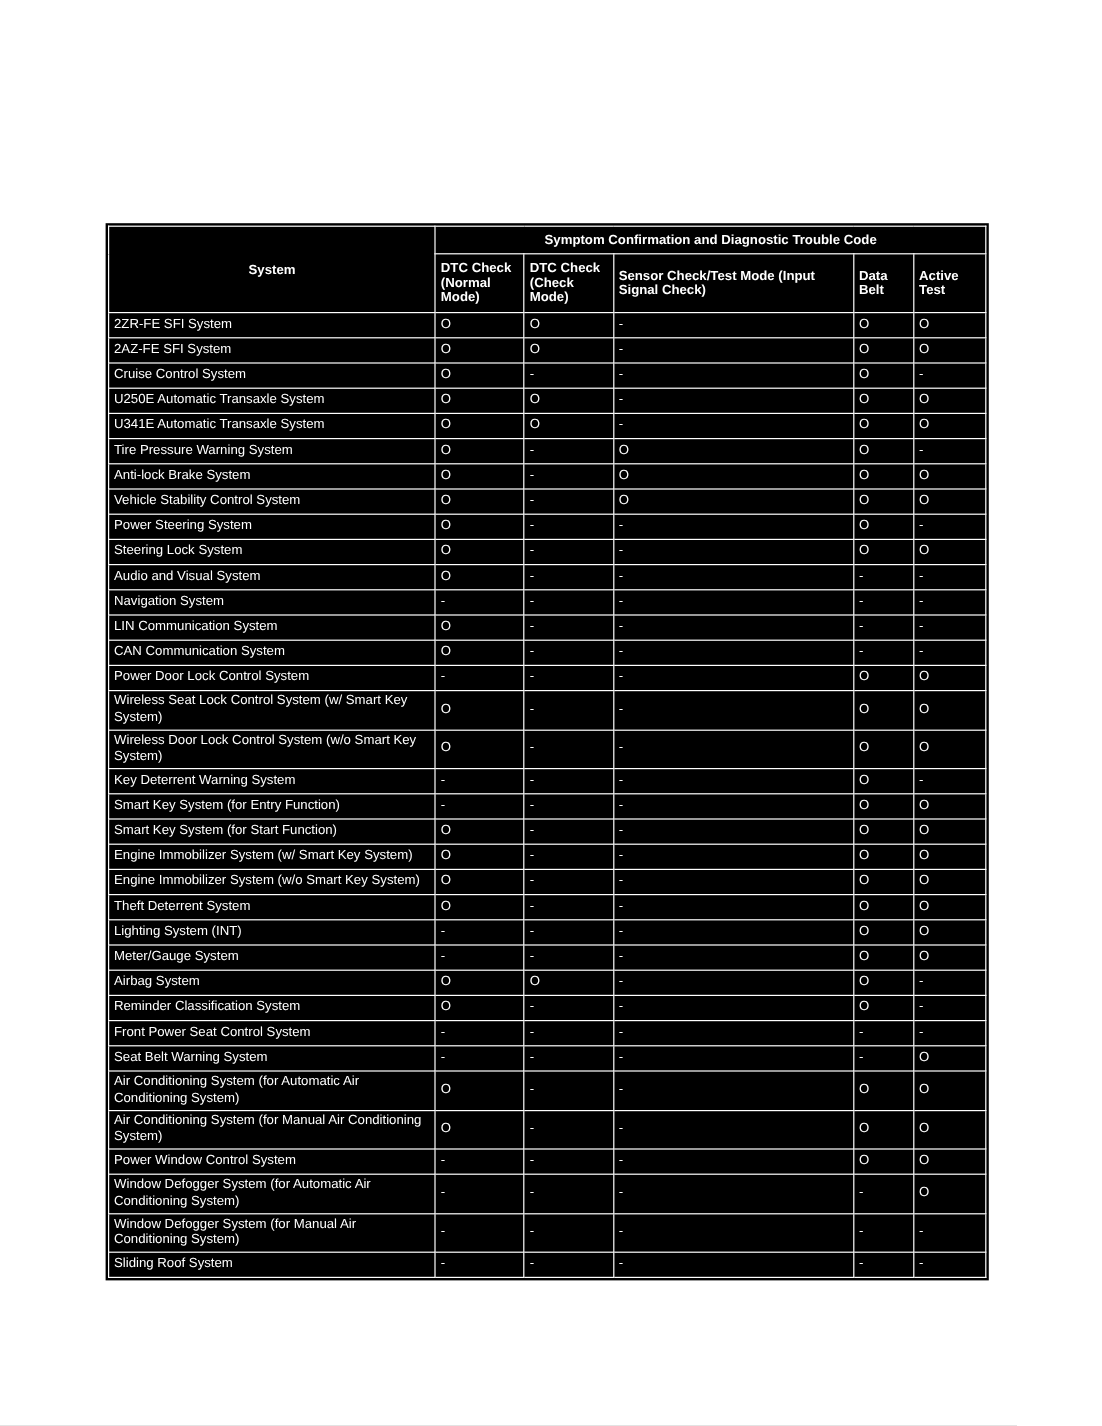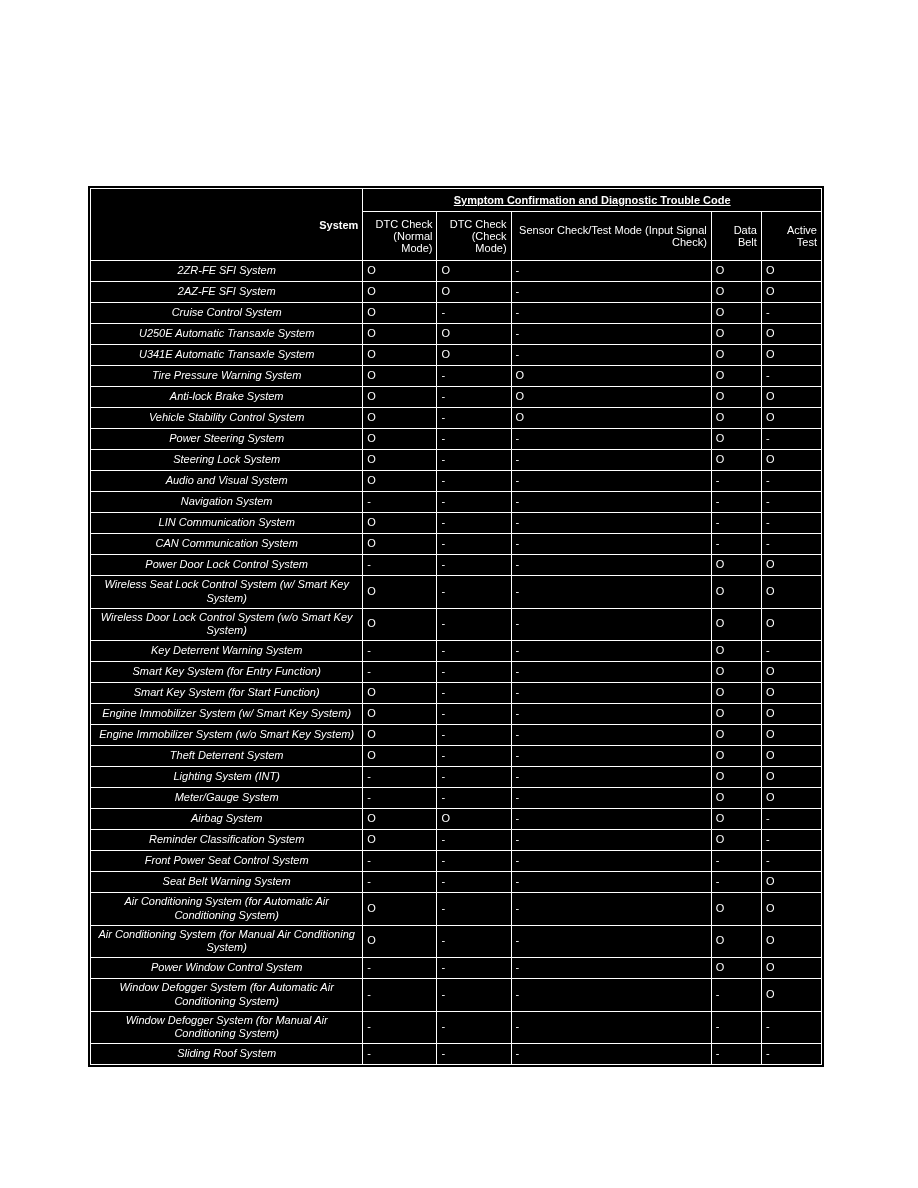--- a/index.html
+++ b/index.html
@@ -40,38 +40,36 @@
     vertical-align: middle;
     background: #000000;
     color: #ffffff;
     overflow: hidden;
   }
   th.group-header {
     text-align: center;
     font-weight: bold;
     height: 18px;
     font-size: 11px;
-    text-decoration: underline;
   }
   th.col-header {
-    text-align: right;
-    font-weight: normal;
+    text-align: left;
+    font-weight: bold;
     font-size: 11px;
     height: 44px;
   }
   th.system-header {
-    text-align: right;
+    text-align: center;
     font-weight: bold;
     font-size: 11px;
   }
   td.sys {
-    text-align: center;
+    text-align: left;
     height: 16px;
     line-height: 1.25;
-    font-style: italic;
   }
   td.mark {
     text-align: left;
     height: 16px;
     line-height: 1.25;
   }
   col.c-system { width: 272px; }
   col.c-dtc1   { width: 74px; }
   col.c-dtc2   { width: 74px; }
   col.c-sensor { width: 200px; }

